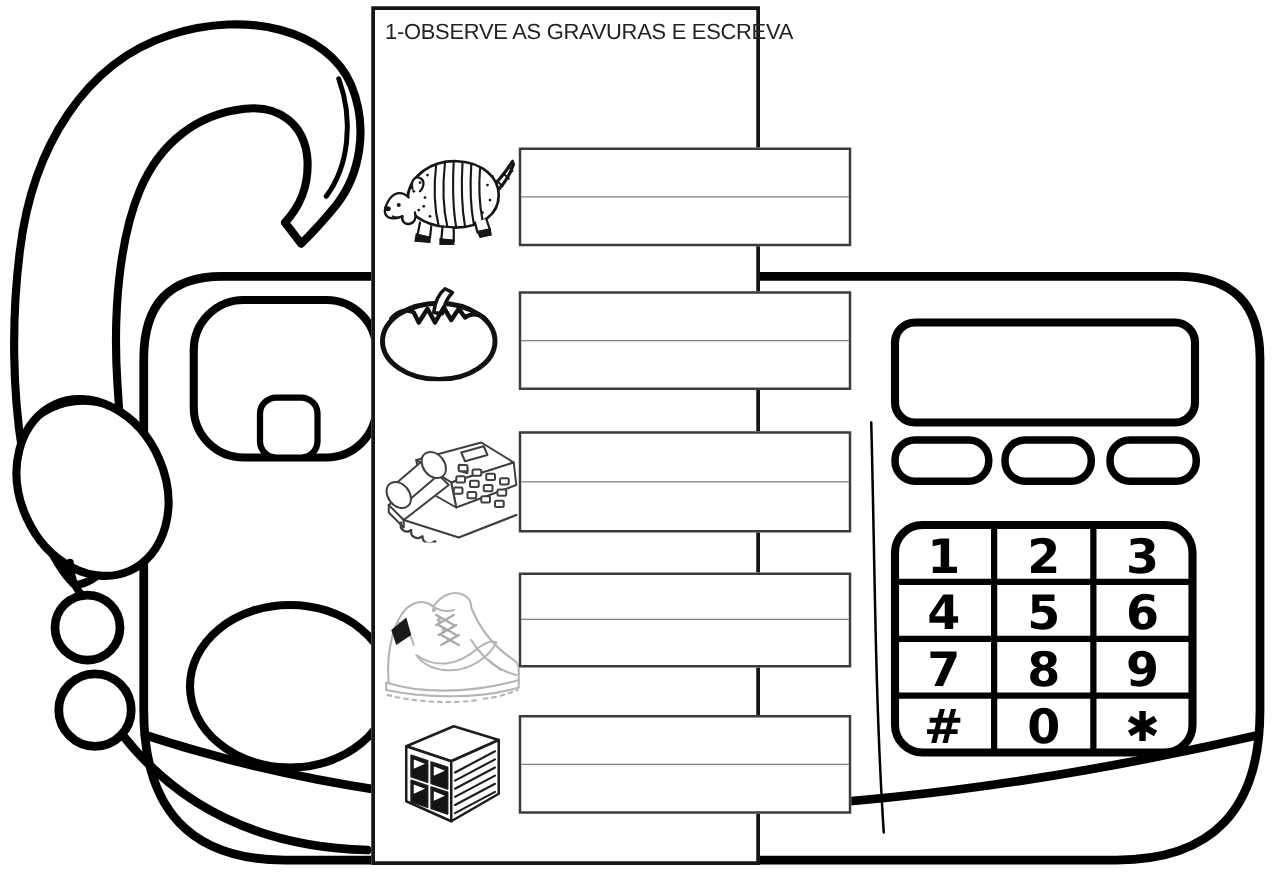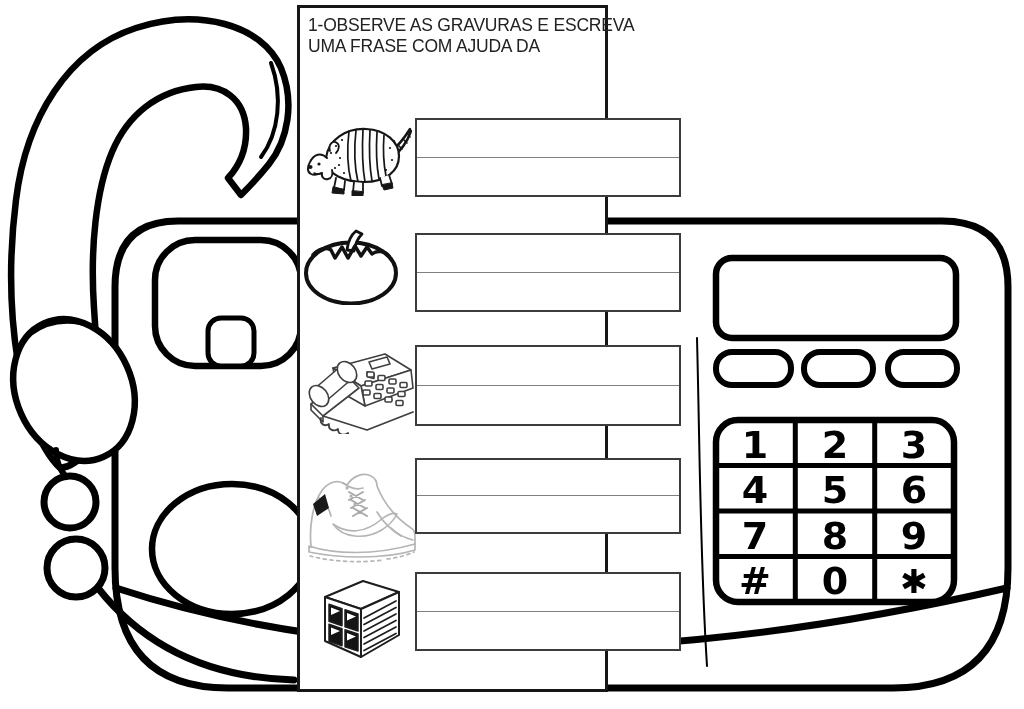--- a/index.html
+++ b/index.html
@@ -85,21 +85,20 @@
       <circle cx="70" cy="502" r="26" stroke-width="7"></circle>
       <circle cx="76" cy="568" r="29" stroke-width="7"></circle>
       <path stroke-width="7" d="M 98,588 C 150,654 220,678 294,680"></path>
     </g>
   </svg>
 
   <div class="worksheet">
 
     <div class="instr">
       <div class="jline">1-OBSERVE AS GRAVURAS E ESCREVA</div>
-      <div class="jline">UMA FRASE COM AJUDA DA</div>
     </div>
 
     <svg class="ws-img" style="left:6px;top:110px" width="106" height="78" viewBox="0 0 106 78">
       <g fill="none" stroke="#161616" stroke-width="2" stroke-linecap="round" stroke-linejoin="round">
         <path d="M 83,36 C 92,28 99,19 104,11" stroke-width="2.5"></path>
         <path d="M 85,41 C 95,33 101,25 105,13" stroke-width="2.5"></path>
         <path d="M 92,27 L 96,31 M 97,21 L 101,25 M 101,15 L 104,19" stroke-width="1.6"></path>
         <path d="M 20,40 C 22,22 40,10 60,11 C 80,12 93,24 93,38 C 93,53 80,64 58,64 C 38,64 22,56 20,44 Z" fill="#ffffff" stroke-width="2.2"></path>
         <path d="M 43,13 C 41,30 41,47 45,63" stroke-width="1.7"></path>
         <path d="M 50,12 C 48,30 48,47 52,64" stroke-width="1.7"></path>

